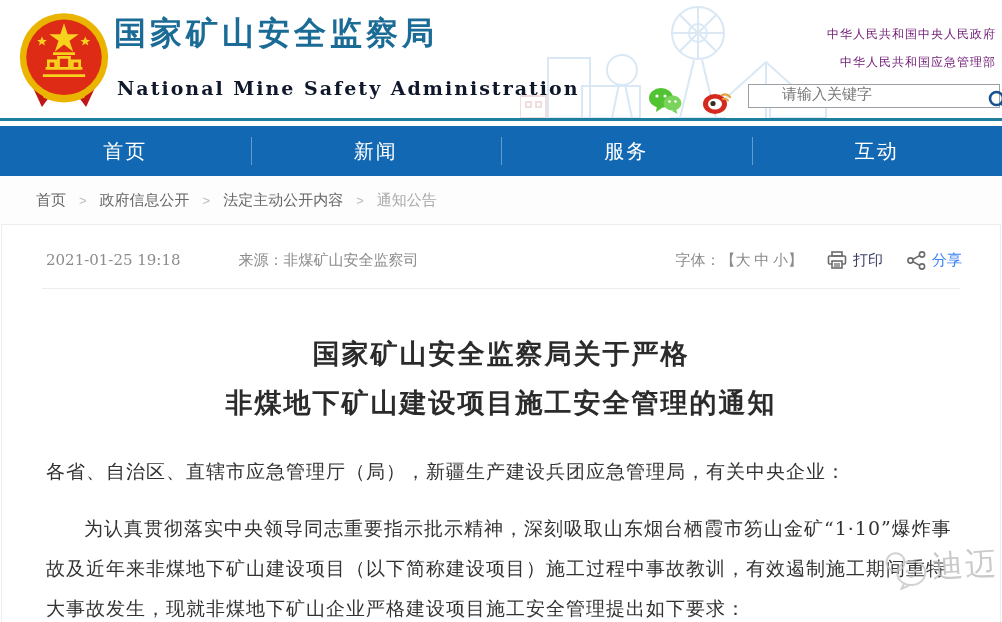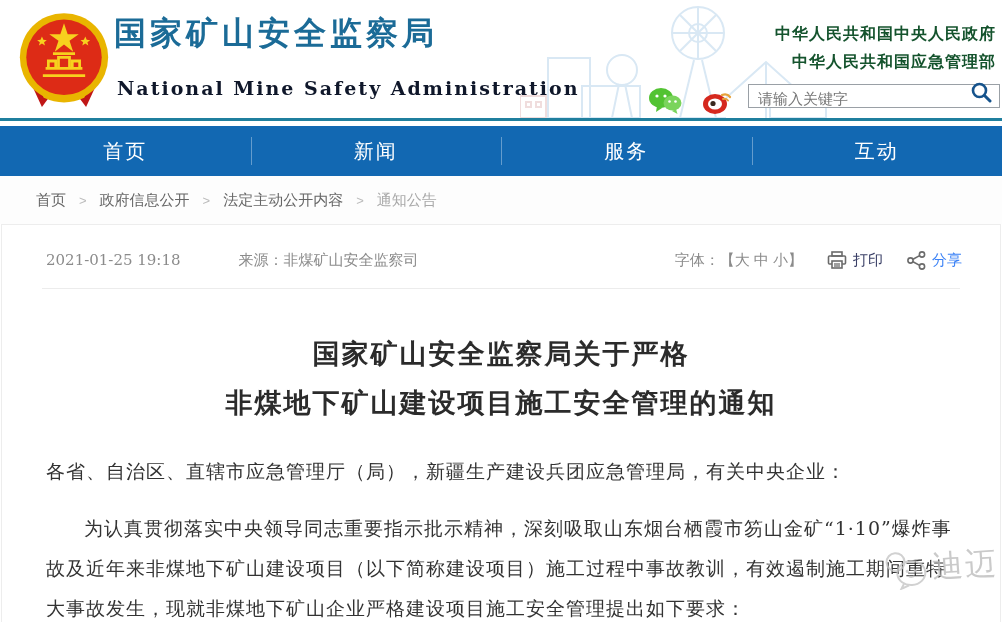--- a/index.html
+++ b/index.html
@@ -9,26 +9,26 @@
 
   
   .header { position:relative; height:118px; background:#fff; overflow:hidden; }
   .header-art { position:absolute; left:520px; top:0; width:482px; height:118px; pointer-events:none; }
   .emblem { position:absolute; left:18px; top:11px; width:92px; height:100px; }
   .site-title { position:absolute; left:114px; top:12px; font-family:"DejaVu Serif", serif;
                 font-weight:bold; font-size:32px; letter-spacing:4px; color:#1b6b97; white-space:nowrap; }
   .site-subtitle { position:absolute; left:117px; top:77px; font-family:"DejaVu Serif", serif;
                    font-weight:bold; font-size:19px; letter-spacing:2px; color:#0f172a; white-space:nowrap; }
   .gov-links { position:absolute; right:6px; top:20px; text-align:right; }
-  .gov-links a { display:block; color:#14532d; font-size:16px; line-height:28px;
-                 text-decoration:none; letter-spacing:1px;font-weight:bold; }
+  .gov-links a { display:block; color:#701a75; font-size:12px; line-height:28px;
+                 text-decoration:none; letter-spacing:1px; }
   .social { position:absolute; left:648px; top:87px; display:flex; gap:20px; align-items:center; }
   .social svg { display:block; }
   .searchbar { position:absolute; left:748px; top:84px; width:252px; height:24px;
-               background:#fff; border:1px solid #9aa0a6; display:flex; align-items:flex-end; }
+               background:#fff; border:1px solid #9aa0a6; display:flex; align-items:flex-start;padding-left:24px; }
   .searchbar input { flex:1; border:none; outline:none; font-size:15px; color:#333;
                      padding:0 6px 0 9px; background:transparent; font-family:inherit; }
   .searchbar input::placeholder { color:#777; }
   .search-btn { width:36px; height:30px; border:none; background:transparent; cursor:pointer;
                 display:flex; align-items:center; justify-content:center; }
 
   .teal-line { height:3px; background:#1f7f9e; }
   .header-gap { height:5px; background:#ffffff; }
 
   
@@ -45,21 +45,21 @@
   .crumb-sep { margin-right:13px; color:#bbb; font-size:13px; }
   .crumb-last { color:#a9a9a9; }
 
   
   .card { margin:0 1px; border:1px solid #ededed; border-bottom:none; height:398px;
           background:#fff; position:relative; }
   .meta-row { display:flex; justify-content:space-between; align-items:flex-start;
               padding:26px 38px 18px 44px; font-family:"DejaVu Serif", serif;
               font-size:15px; color:#8b8b8b;gap:24px; }
   .meta-left { display:flex; gap:58px; }
-  .meta-right { display:flex; align-items:center; gap:24px; font-family:Liberation Sans, sans-serif; color:#8b8b8b; }
+  .meta-right { display:flex; align-items:center; gap:24px; font-family:Liberation Serif, serif; color:#8b8b8b; }
   .meta-btn { display:flex; align-items:center; gap:6px; cursor:pointer; }
   .print-label { color:#3a3f66; }
   .share-label { color:#3b82f6; }
   .meta-divider { margin:0 40px; border-bottom:1px solid #ececec; }
 
   .article-title { margin-top:40px; text-align:center; font-family:"DejaVu Serif", serif;
                    font-weight:bold; font-size:27px; line-height:49px; color:#2b2b2b; letter-spacing:2px; }
   .article-body { margin:24px 38px 0 44px; font-family:"DejaVu Serif", serif;
                   font-size:19px; line-height:40px; color:#333; letter-spacing:1px; }
   .article-body p.indent { text-indent:2em; margin-top:17px; }

